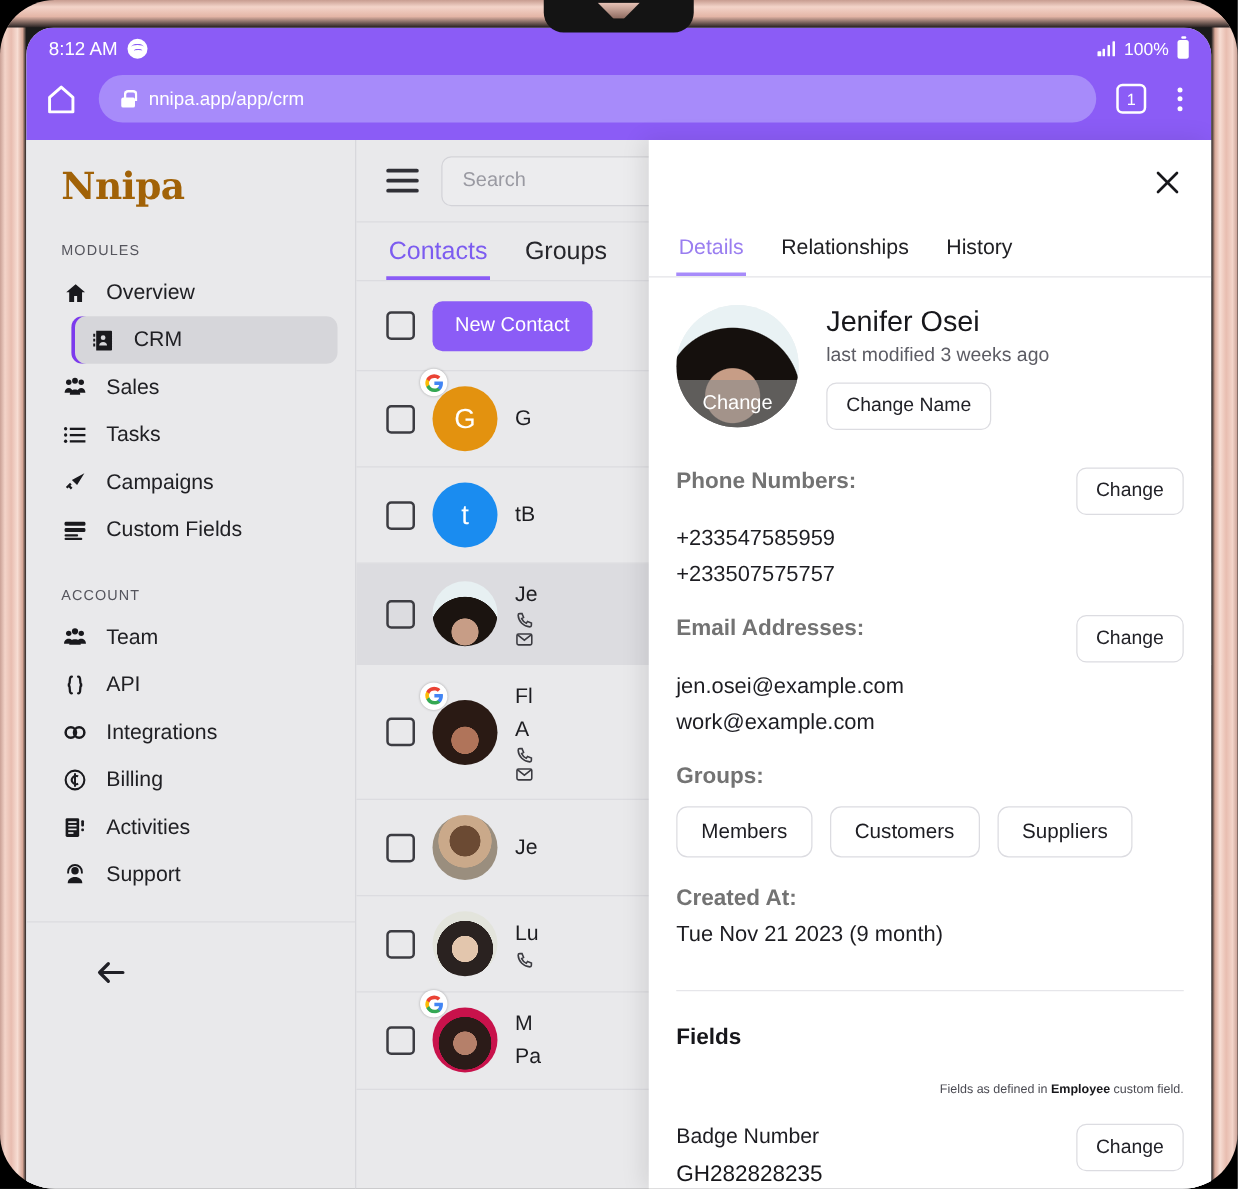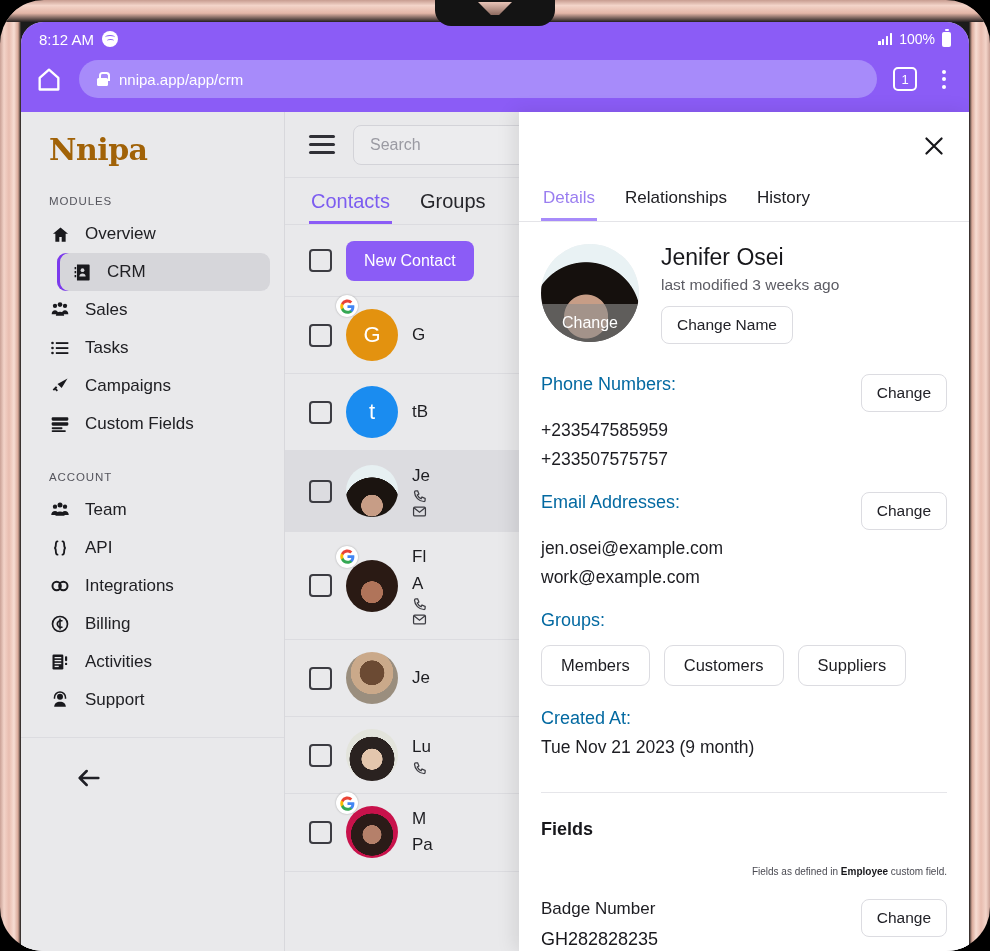--- a/index.html
+++ b/index.html
@@ -208,21 +208,21 @@
   #identity-name { font-size: 23px; color: #17171b; }
   #identity-modified { font-size: 15.5px; color: #5c5c64; margin-top: 5px; }
   .btn-outline {
     background: #fff; border: 1px solid #dcdce1; border-radius: 8px;
     padding: 9px 15px; font-size: 15.5px; color: #222228; white-space: nowrap;
   }
   #change-name-btn { margin-top: 12px; }
 
   .field-block { padding-top: 22px; position: relative; }
   .field-head { display: flex; align-items: flex-start; justify-content: space-between; gap: 14px; }
-  .field-label { font-size: 18px; font-weight: normal; color: #0369a1; }
+  .field-label { font-size: 18px; font-weight: bold; color: #737373; }
   .field-value { font-size: 17.5px; color: #1d1d22; margin-top: 8px; }
   .chip-row { display: flex; gap: 14px; margin-top: 14px; }
   .chip { border: 1px solid #dcdce1; border-radius: 9px; padding: 10px 19px; font-size: 16.5px; color: #1d1d22; background:#fff; }
   .panel-divider { border-top: 1px solid #e6e6ea; margin: 34px 0 0; }
   #fields-heading { font-size: 18px; font-weight: bold; color: #17171b; padding-top: 26px; }
   #fields-desc { font-size: 10px; color: #4a4a52; margin-top: 26px; text-align: right; }
   #fields-desc b { color: #17171b; }
   .custom-field { display: flex; align-items: flex-start; justify-content: space-between; gap: 14px; padding-top: 22px; }
   .cf-name { font-size: 17px; color: #1d1d22; }
   .cf-value { font-size: 18px; color: #17171b; margin-top: 10px; }

